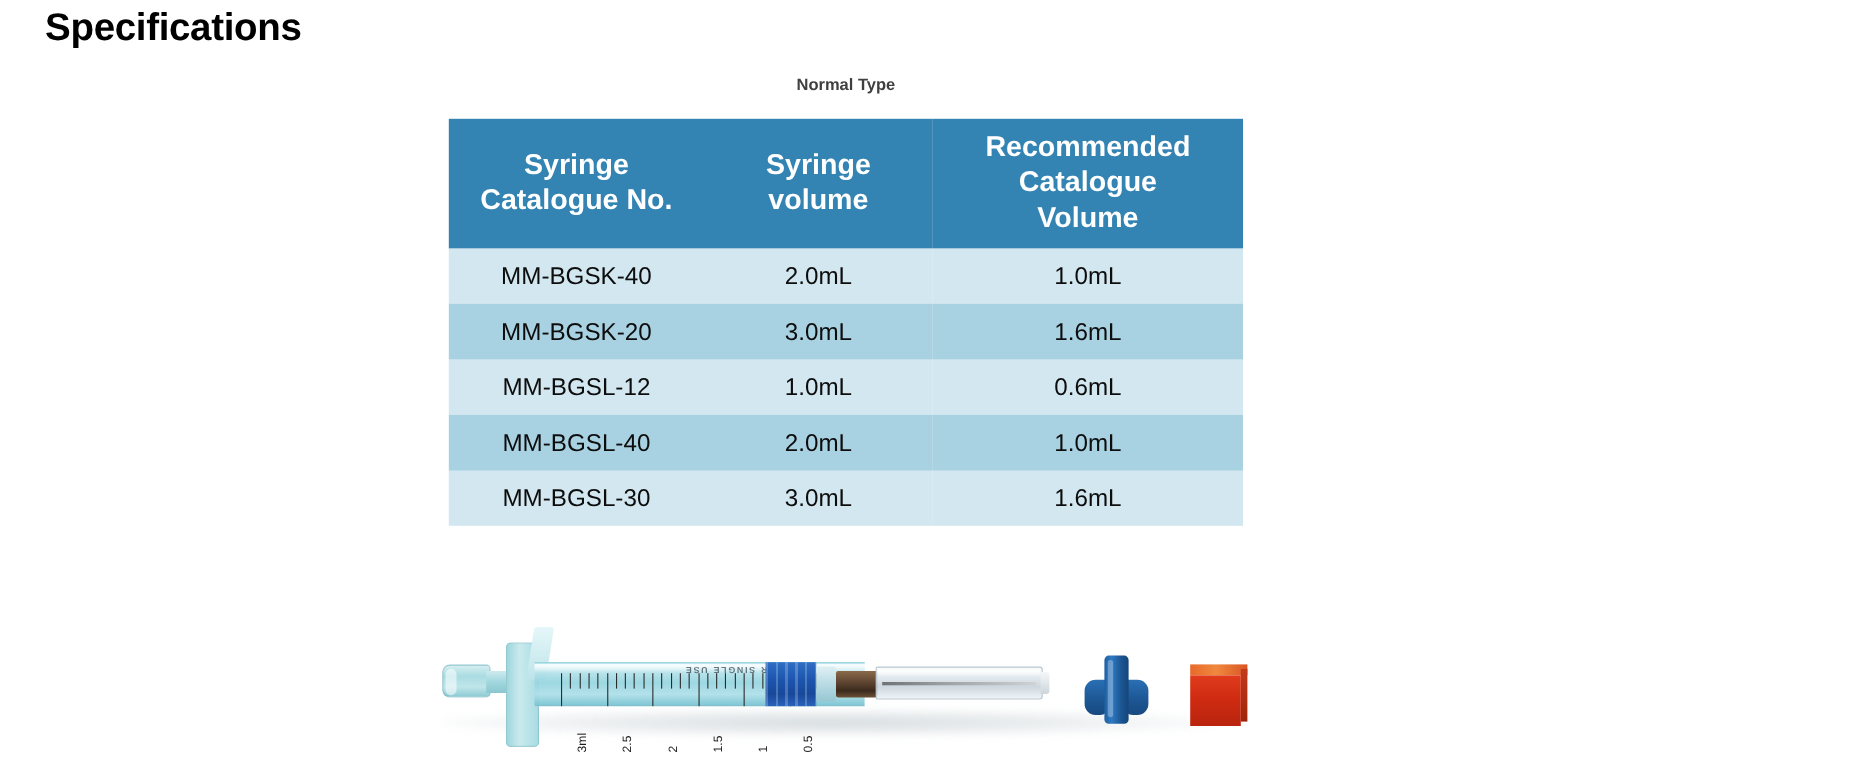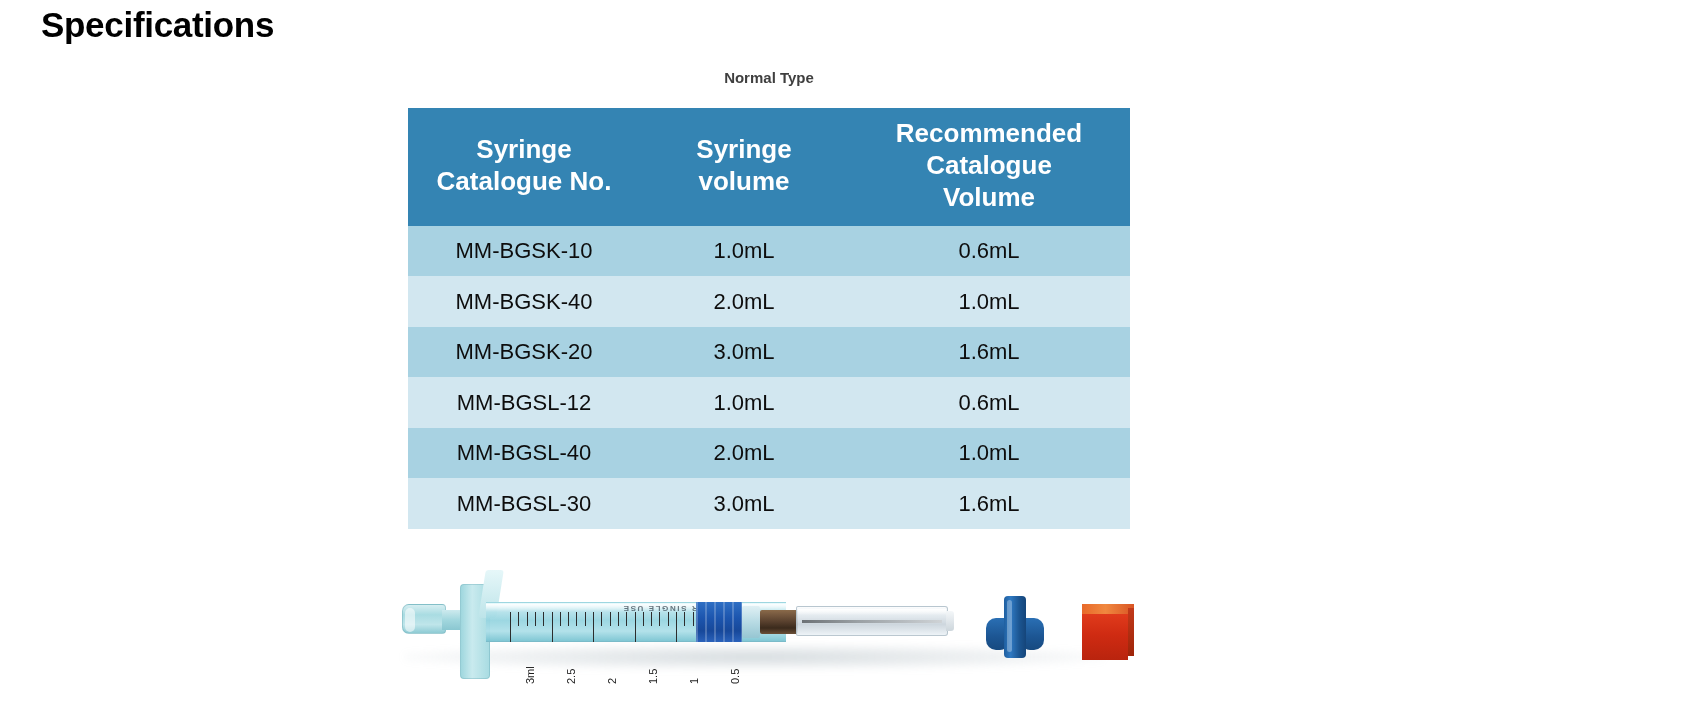--- a/index.html
+++ b/index.html
@@ -290,25 +290,20 @@
           <div>volume</div>
         </th>
         <th>
           <div>Recommended</div>
           <div>Catalogue</div>
           <div>Volume</div>
         </th>
       </tr>
     </thead>
     <tbody>
-      <tr class="odd">
-        <td>MM-BGSK-10</td>
-        <td>1.0mL</td>
-        <td>0.6mL</td>
-      </tr>
       <tr class="even">
         <td>MM-BGSK-40</td>
         <td>2.0mL</td>
         <td>1.0mL</td>
       </tr>
       <tr class="odd">
         <td>MM-BGSK-20</td>
         <td>3.0mL</td>
         <td>1.6mL</td>
       </tr>

